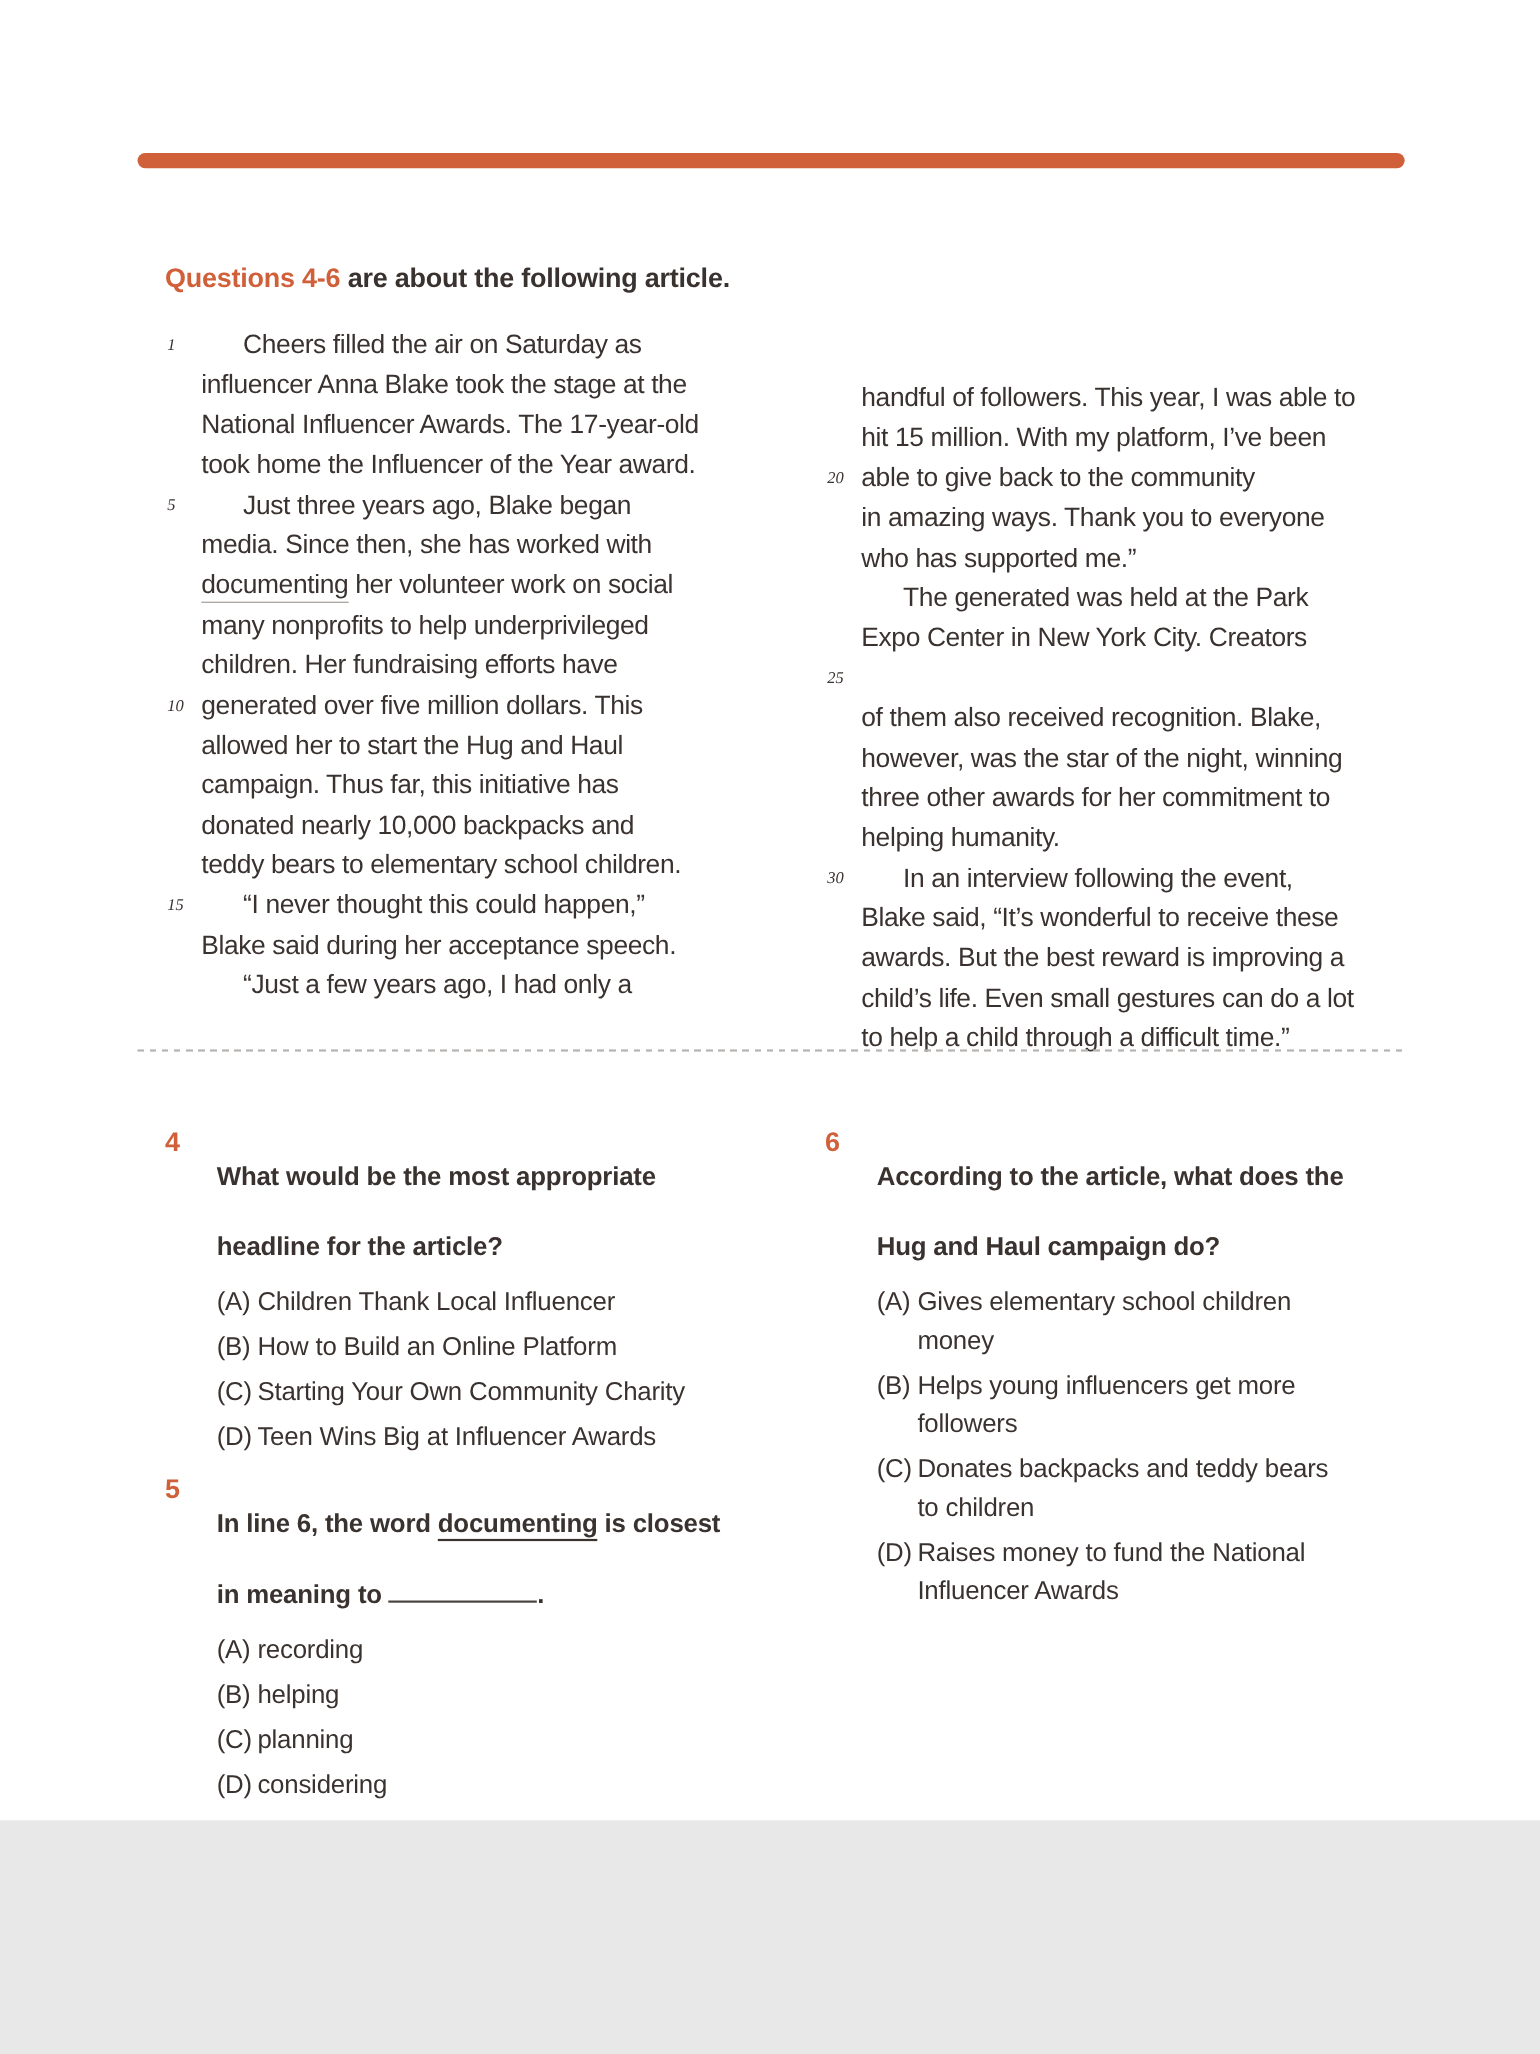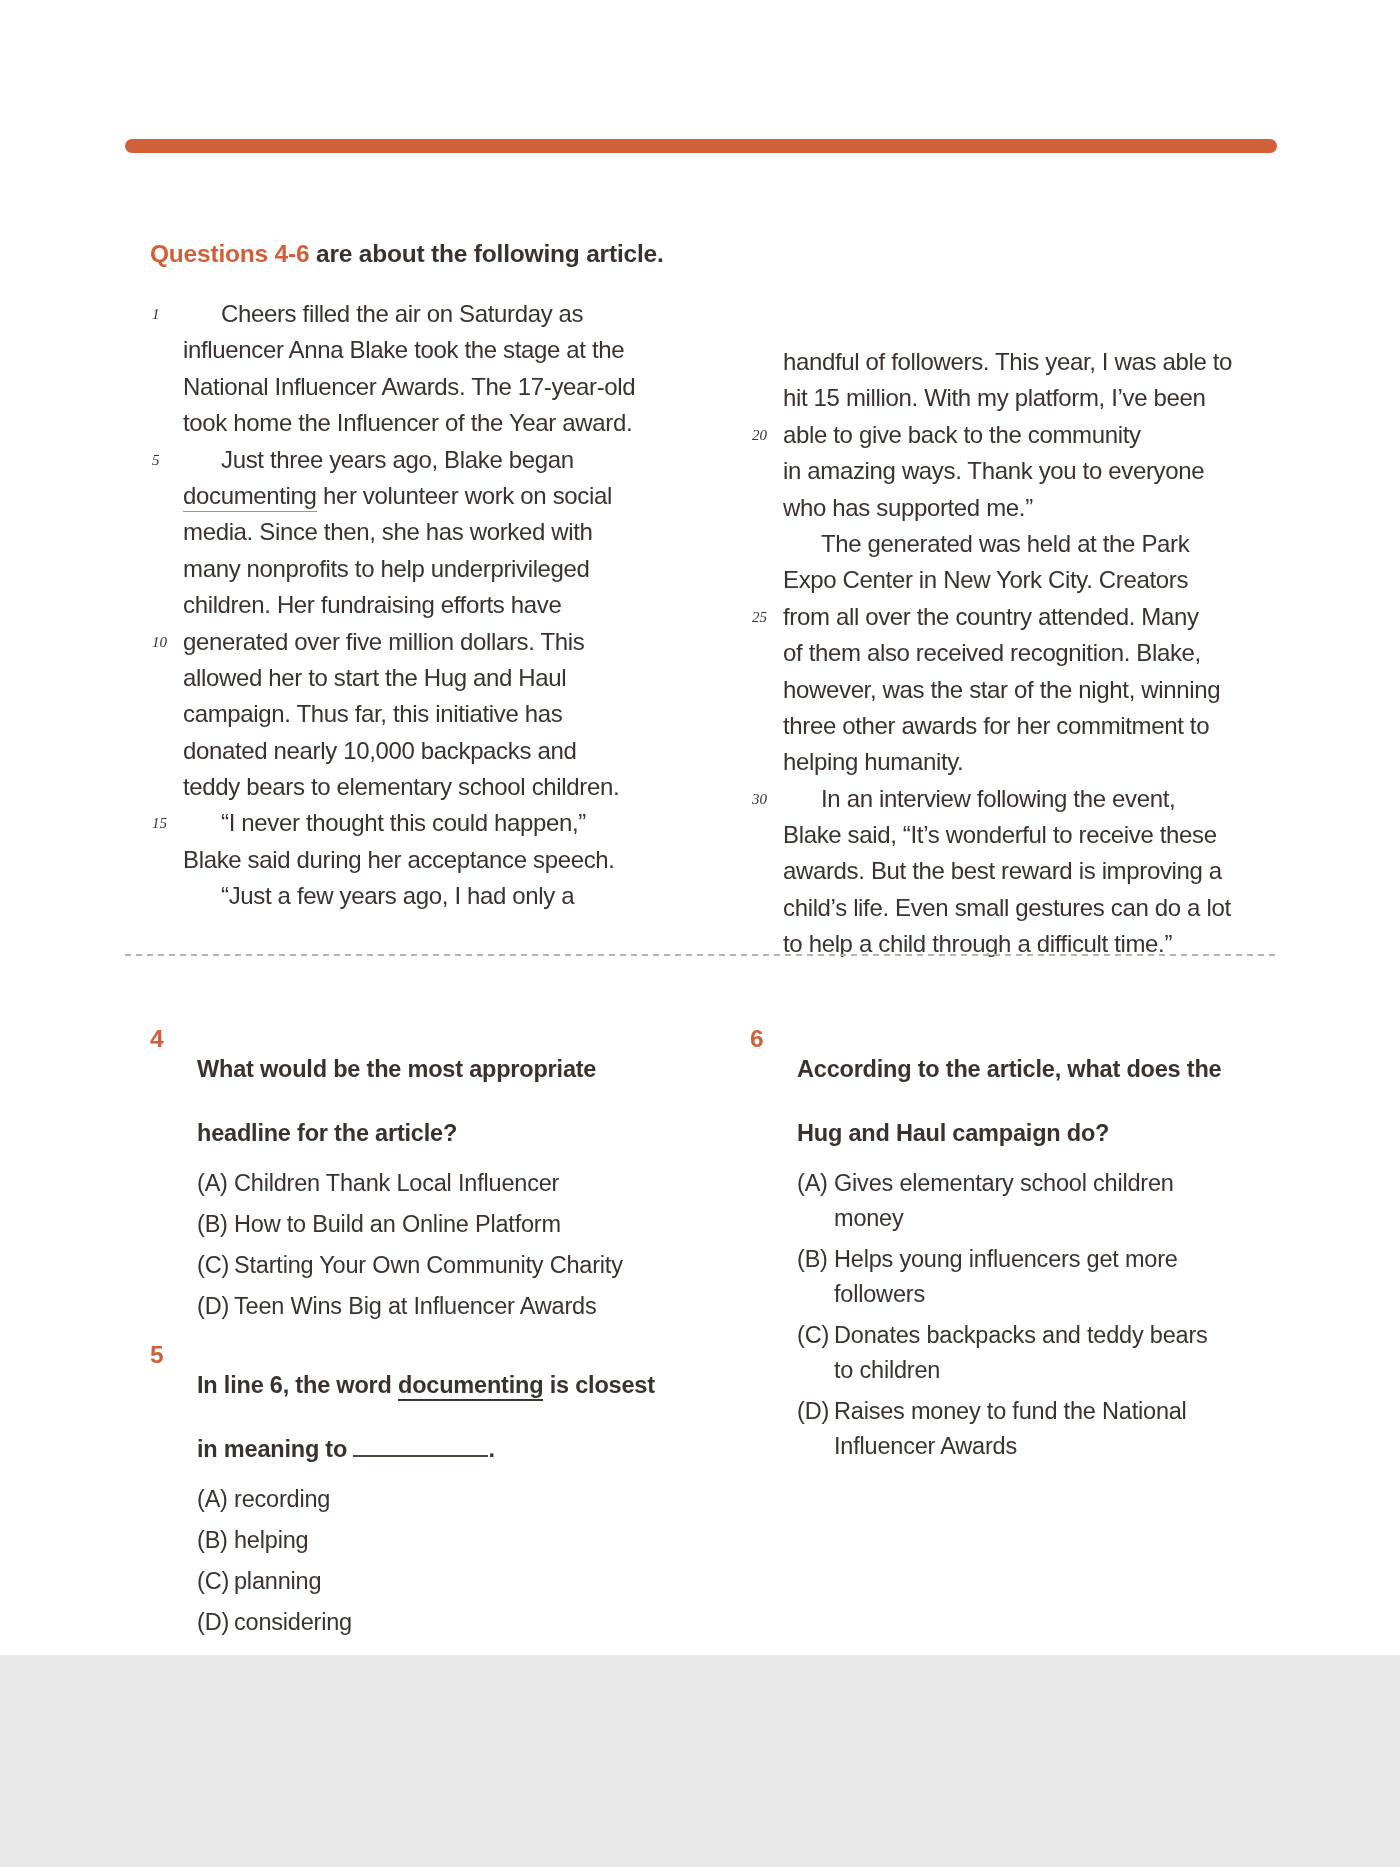--- a/index.html
+++ b/index.html
@@ -74,42 +74,42 @@
     <span class="hl">Questions 4-6</span><span> are about the following article.</span>
   </div>
 
   <div class="article">
     <div class="article-col" id="col-left">
         <div class="aline indent"><span class="lnum">1</span><span>Cheers filled the air on Saturday as</span></div>
         <div class="aline"><span>influencer Anna Blake took the stage at the</span></div>
         <div class="aline"><span>National Influencer Awards. The 17-year-old</span></div>
         <div class="aline"><span>took home the Influencer of the Year award.</span></div>
         <div class="aline indent"><span class="lnum">5</span><span>Just three years ago, Blake began</span></div>
+        <div class="aline"><span>media. Since then, she has worked with</span></div>
         <div class="aline"><span class="u-art">documenting</span><span> her volunteer work on social</span></div>
-        <div class="aline"><span>media. Since then, she has worked with</span></div>
         <div class="aline"><span>many nonprofits to help underprivileged</span></div>
         <div class="aline"><span>children. Her fundraising efforts have</span></div>
         <div class="aline"><span class="lnum">10</span><span>generated over five million dollars. This</span></div>
         <div class="aline"><span>allowed her to start the Hug and Haul</span></div>
         <div class="aline"><span>campaign. Thus far, this initiative has</span></div>
         <div class="aline"><span>donated nearly 10,000 backpacks and</span></div>
         <div class="aline"><span>teddy bears to elementary school children.</span></div>
         <div class="aline indent"><span class="lnum">15</span><span>“I never thought this could happen,”</span></div>
         <div class="aline"><span>Blake said during her acceptance speech.</span></div>
         <div class="aline indent"><span>“Just a few years ago, I had only a</span></div>
       </div>
     <div class="article-col" id="col-right">
         <div class="aline"><span>handful of followers. This year, I was able to</span></div>
         <div class="aline"><span>hit 15 million. With my platform, I’ve been</span></div>
         <div class="aline"><span class="lnum">20</span><span>able to give back to the community</span></div>
         <div class="aline"><span>in amazing ways. Thank you to everyone</span></div>
         <div class="aline"><span>who has supported me.”</span></div>
         <div class="aline indent"><span>The generated was held at the Park</span></div>
         <div class="aline"><span>Expo Center in New York City. Creators</span></div>
-        <div class="aline"><span class="lnum">25</span><span>from all over the country attended. Many</span></div>
+        <div class="aline"><span class="lnum">25</span></div>
         <div class="aline"><span>of them also received recognition. Blake,</span></div>
         <div class="aline"><span>however, was the star of the night, winning</span></div>
         <div class="aline"><span>three other awards for her commitment to</span></div>
         <div class="aline"><span>helping humanity.</span></div>
         <div class="aline indent"><span class="lnum">30</span><span>In an interview following the event,</span></div>
         <div class="aline"><span>Blake said, “It’s wonderful to receive these</span></div>
         <div class="aline"><span>awards. But the best reward is improving a</span></div>
         <div class="aline"><span>child’s life. Even small gestures can do a lot</span></div>
         <div class="aline"><span>to help a child through a difficult time.”</span></div>
       </div>

